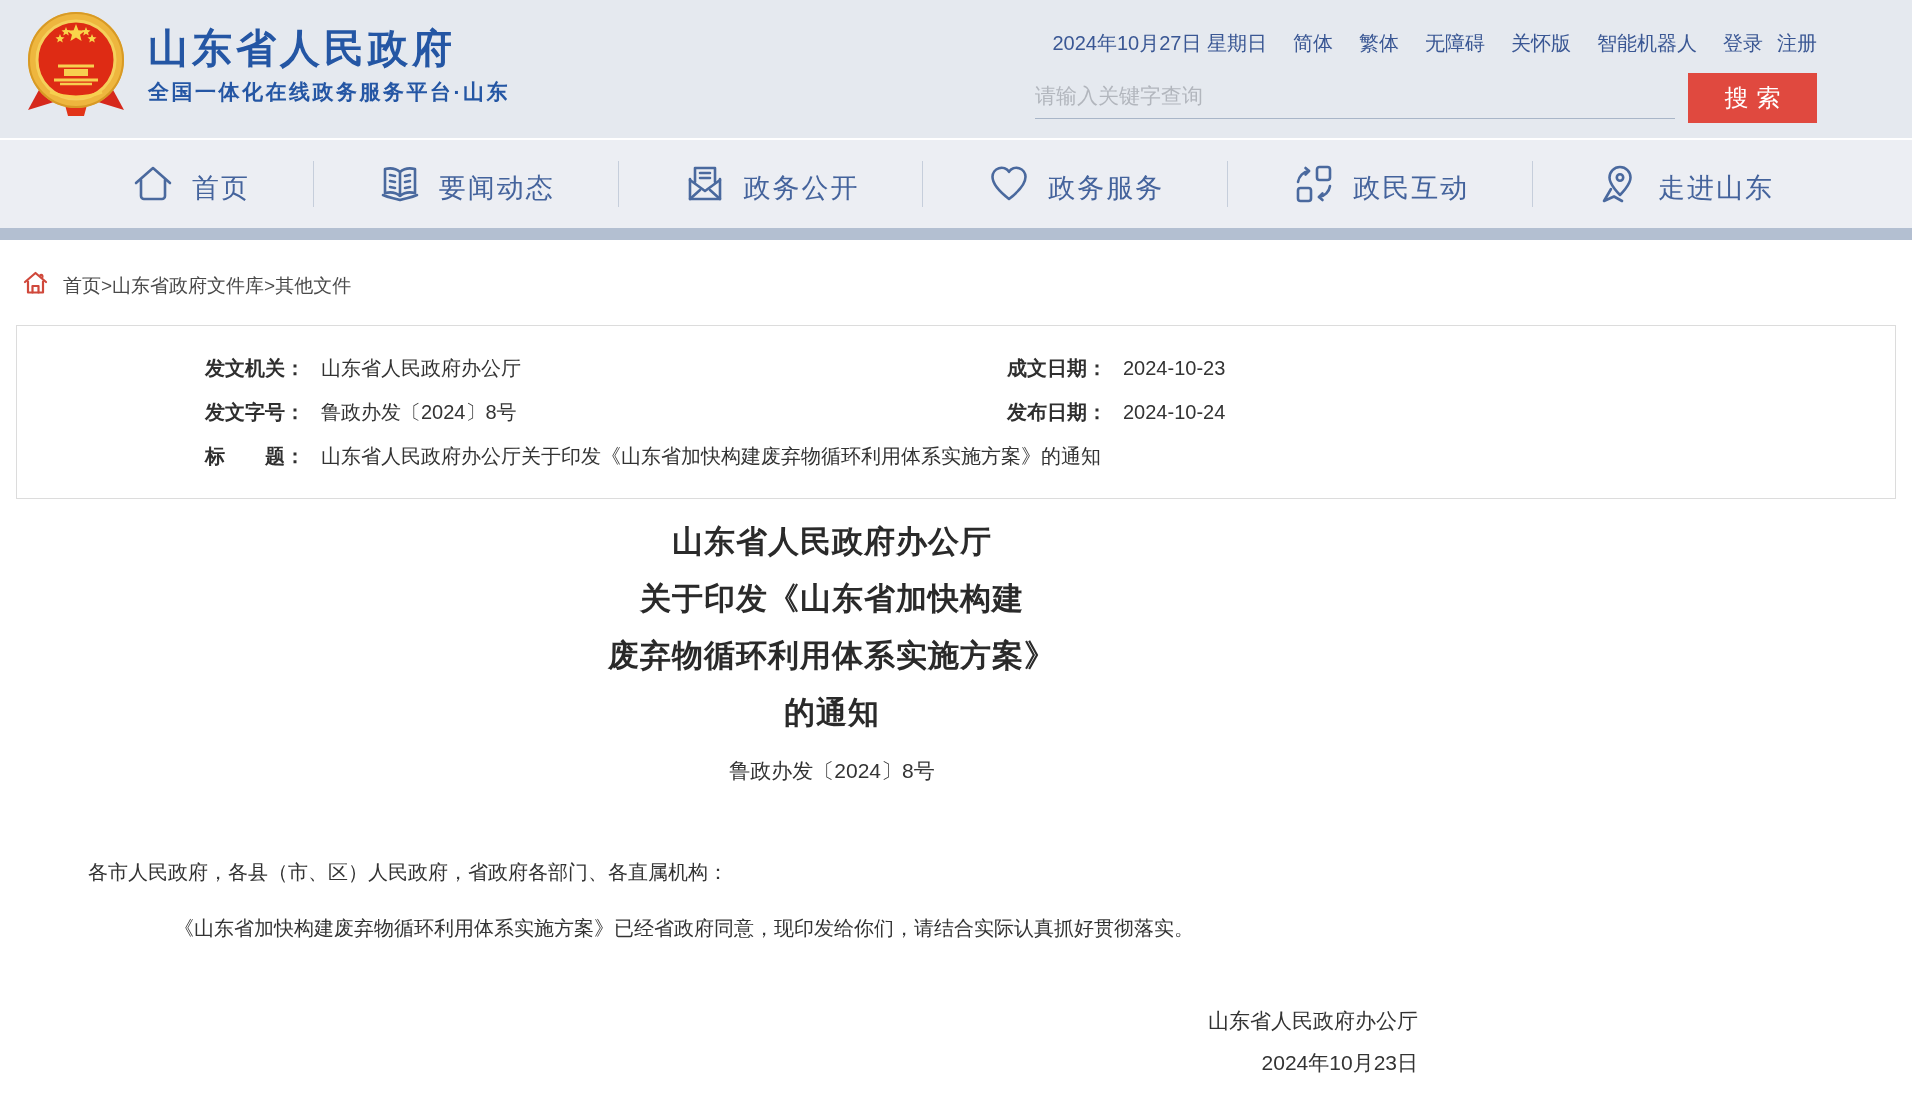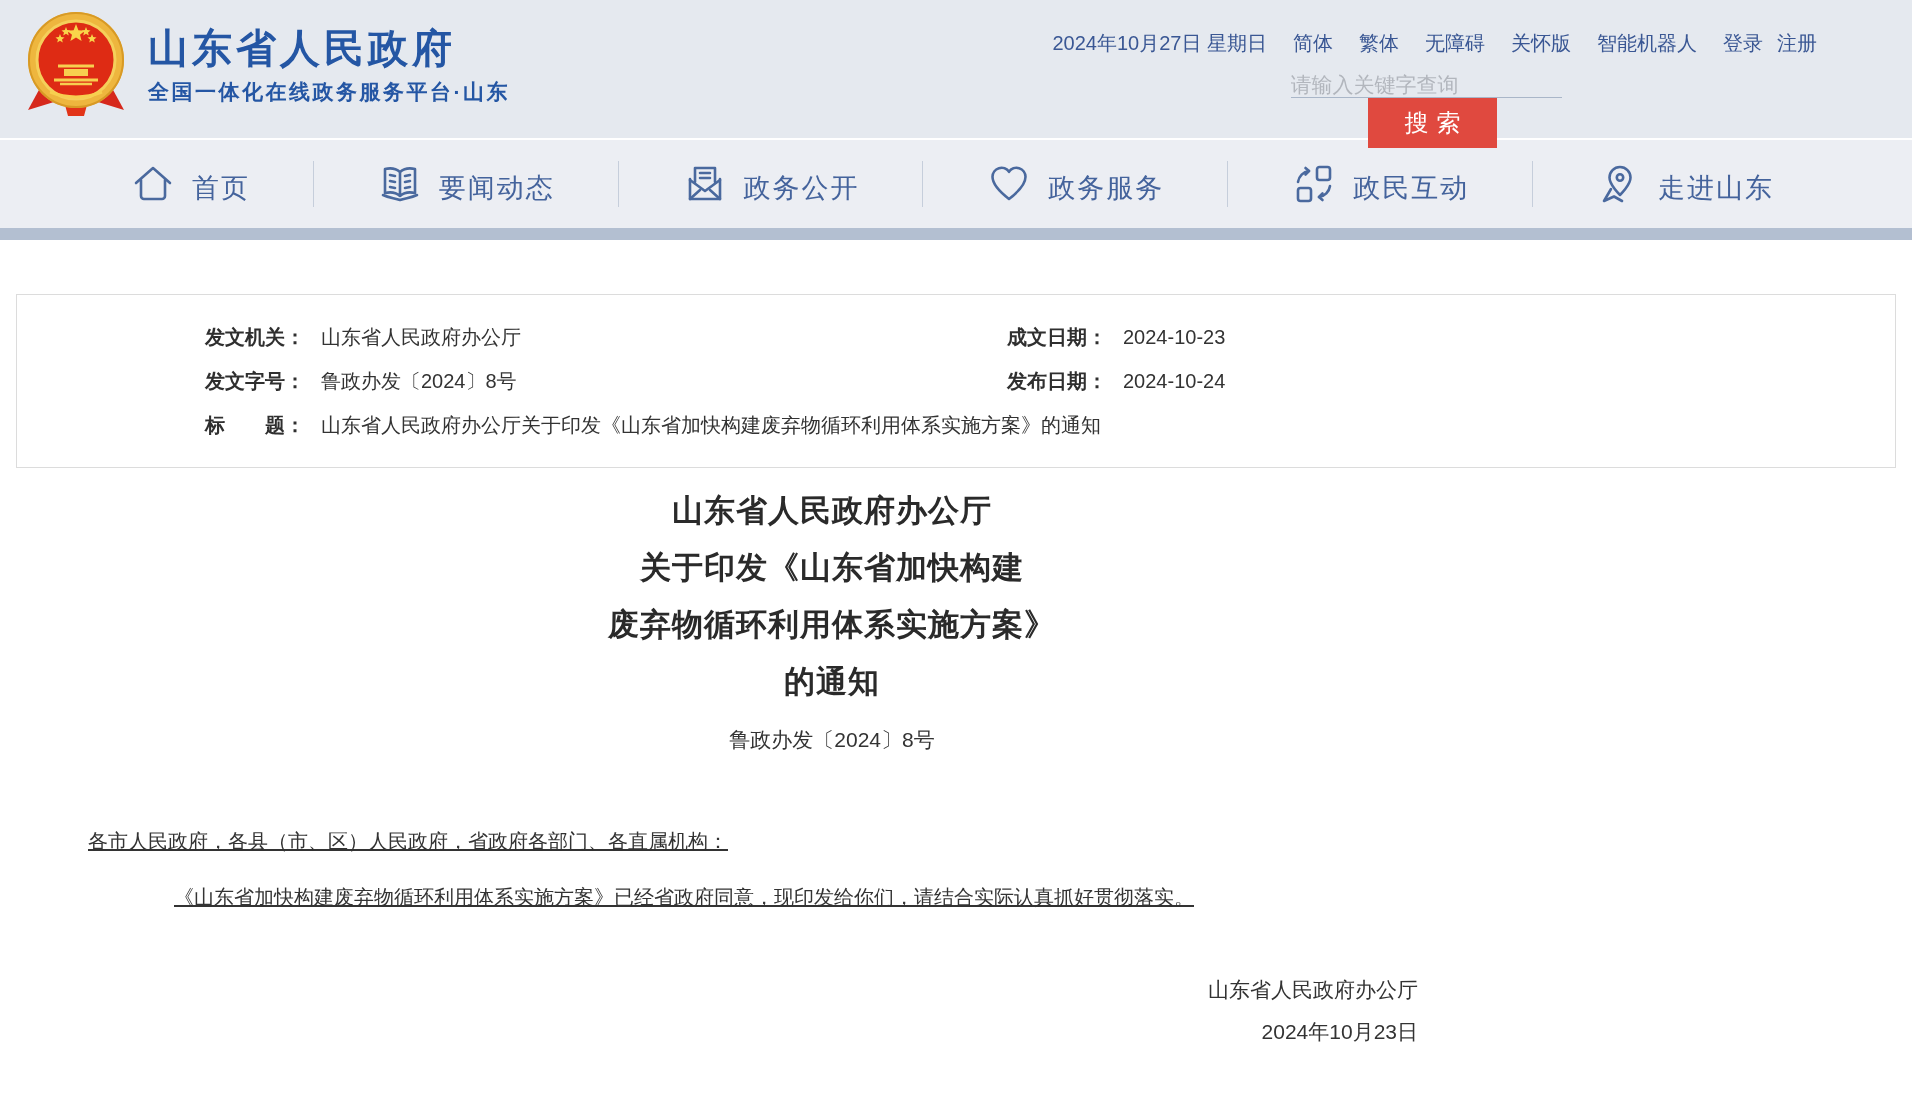--- a/index.html
+++ b/index.html
@@ -11,21 +11,21 @@
   .header { height:138px; background:#e5e9ef; position:relative; }
   .logo-area { position:absolute; left:24px; top:8px; display:flex; align-items:center; gap:20px; cursor:pointer; }
   .logo-text h1 { font-size:40px; font-weight:bold; color:#2456a4; letter-spacing:4px; line-height:1.1; }
   .logo-sub { font-size:21px; font-weight:bold; color:#2456a4; letter-spacing:2.5px; margin-top:8px; }
 
   .header-right { position:absolute; top:30px; right:95px; width:782px; }
   .top-links { display:flex; justify-content:flex-end; align-items:center; gap:26px;
                color:#3a5794; font-size:20px; white-space:nowrap; }
   .top-links .lnk { cursor:pointer; }
   .auth-group { display:flex; gap:14px; }
-  .search-row { margin-top:16px; display:flex; align-items:center;flex-direction:column; }
+  .search-row { margin-top:16px; display:flex; align-items:flex-start; }
   .search-input { flex:1; height:46px; background:transparent; border:none; outline:none;
                   border-bottom:1px solid #a9b6c8; font-size:21px; color:#333;
                   font-family:"Liberation Sans","DejaVu Sans",sans-serif; }
   .search-input::placeholder { color:#b2b6bd; }
   .search-btn { width:129px; height:50px; margin-left:13px; background:#e0493f; color:#fff;
                 border:none; font-size:24px; letter-spacing:8px; padding-left:8px; cursor:pointer;
                 font-family:"Liberation Sans","DejaVu Sans",sans-serif; }
 
   
   .nav { height:90px; background:#eceef3; border-top:2px solid #ffffff;
@@ -49,21 +49,21 @@
   .meta-col-right { display:flex; align-items:center; }
   .meta-label { font-weight:bold; color:#2f2f2f; white-space:pre; }
   .meta-value { margin-left:16px; color:#333; }
   .meta-row.full .meta-col-left { width:auto; padding-right:40px; }
 
   .doc-area { width:1664px; }
   .doc-title { margin-top:14px; text-align:center; font-weight:bold; color:#2a2a2a;
                font-size:31px; line-height:57px; letter-spacing:1px; }
   .doc-number { text-align:center; font-size:21px; color:#333; margin-top:16px; }
 
-  .doc-paragraphs { margin-top:72px; padding-left:88px; font-size:20px; color:#333; line-height:1.5;text-decoration:underline; }
+  .doc-paragraphs { margin-top:72px; padding-left:88px; font-size:20px; color:#333; line-height:1.5; }
   .doc-paragraphs p + p { margin-top:26px; }
   .para-indent { text-indent:86px; }
 
   .signature { margin-top:64px; text-align:right; padding-right:246px; font-size:21px; color:#333; }
   .signature .sig-date { margin-top:14px; }
 </style>
 </head>
 <body>
 
 <div class="page">
@@ -184,20 +184,31 @@
         </svg>
       </span>
       <span>走进山东</span>
     </div>
   </div>
 
   <div class="band"></div>
 
   <div class="content">
 
+    <div class="breadcrumb">
+      <span>
+        <svg width="27" height="26" viewBox="0 0 27 26" fill="none" stroke="#d0483b" stroke-width="2.2" stroke-linecap="round" stroke-linejoin="round">
+          <path d="M3 12 L13.5 3 L24 12"></path>
+          <path d="M18.5 5 Q20.5 4 20.5 7"></path>
+          <path d="M6 11.5 V22.5 H21 V11.5"></path>
+          <path d="M10.5 22.5 V16 H16.5 V22.5"></path>
+        </svg>
+      </span>
+      <span class="crumb-text">首页&gt;山东省政府文件库&gt;其他文件</span>
+    </div>
 
     <div class="meta-box">
       <div class="meta-row">
         <div class="meta-col-left">
           <span class="meta-label">发文机关：</span>
           <span class="meta-value">山东省人民政府办公厅</span>
         </div>
         <div class="meta-col-right">
           <span class="meta-label">成文日期：</span>
           <span class="meta-value">2024-10-23</span>

